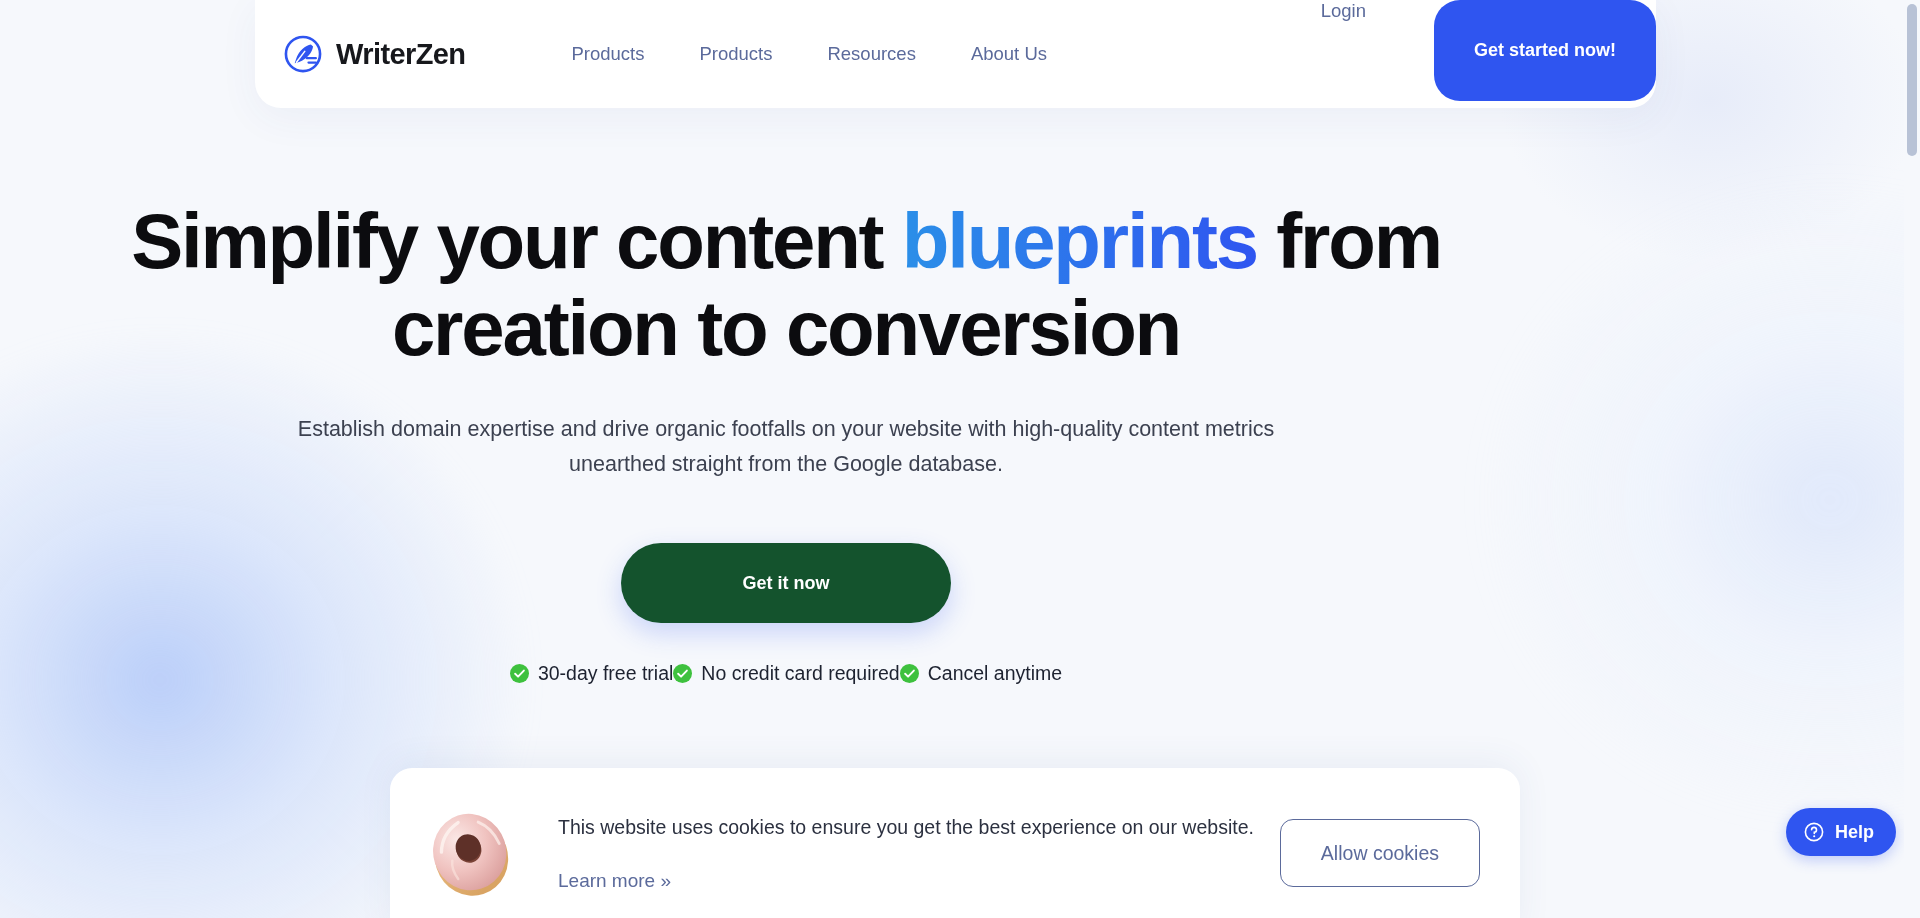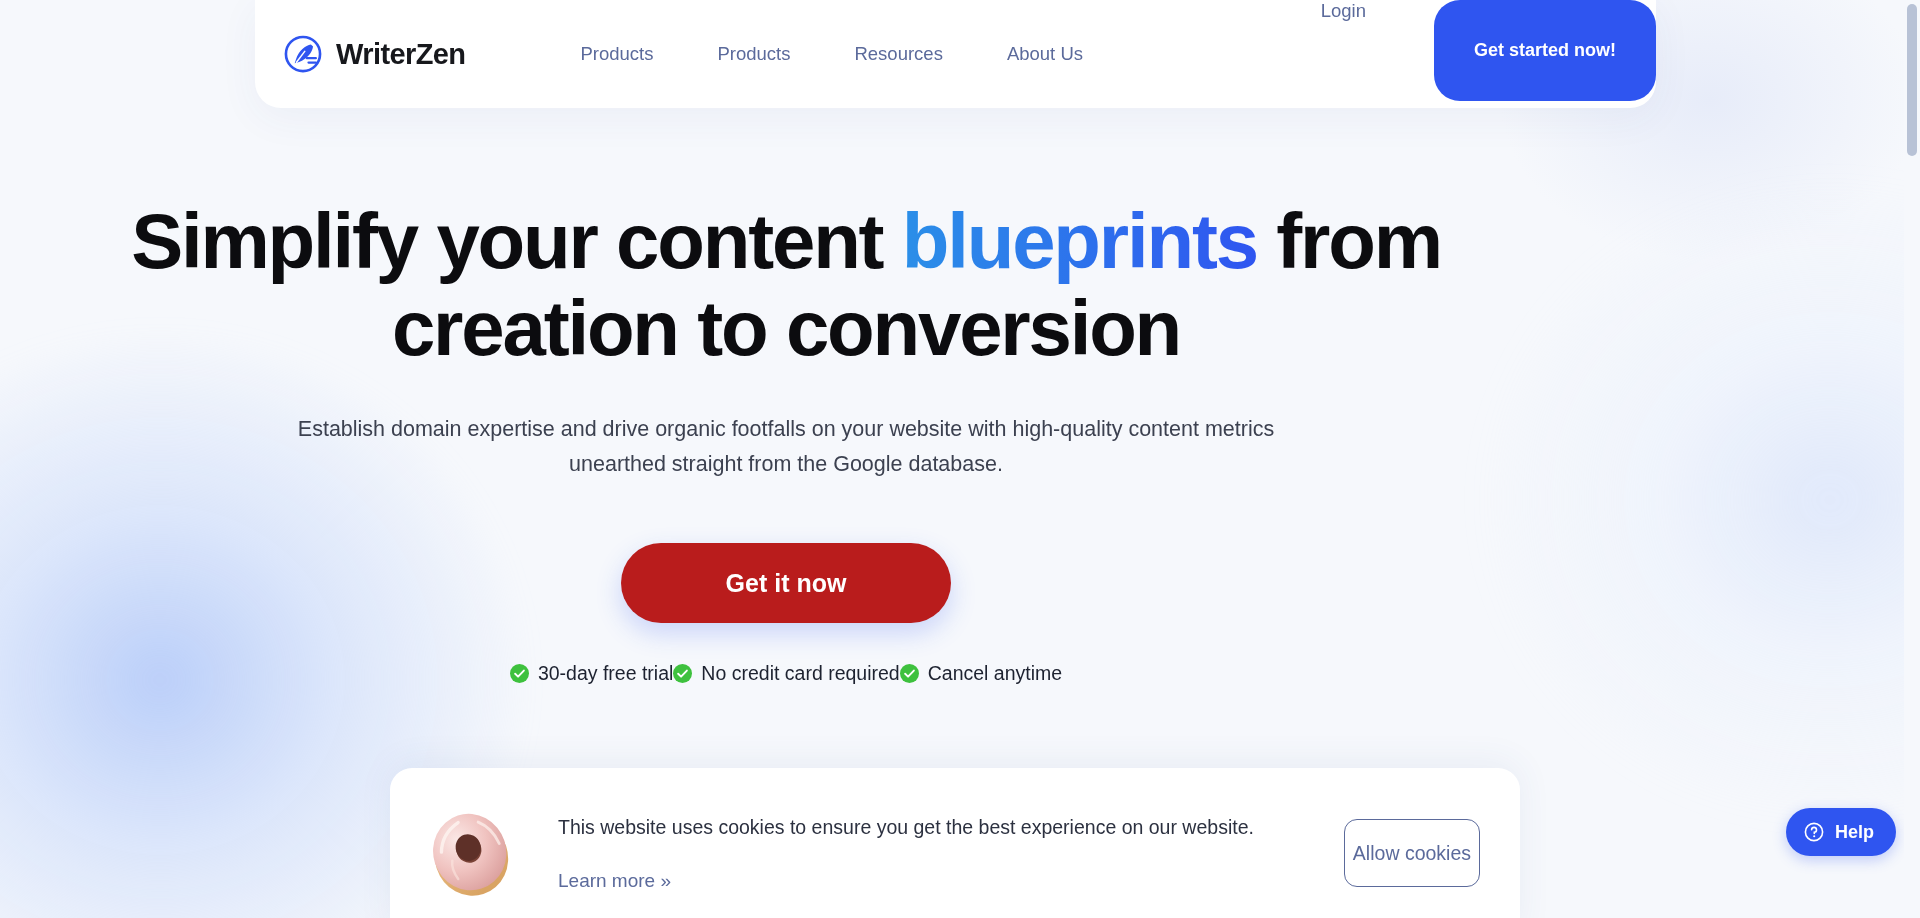--- a/index.html
+++ b/index.html
@@ -100,21 +100,20 @@
     align-items: center;
     gap: 55px;
     margin-left: 106px;
   }
   .nav a {
     font-size: 18.5px;
     font-weight: 500;
     color: #5b6a9b;
     text-decoration: none;
     white-space: nowrap;
-    margin-left: 9px;
   }
 
   .header-right {
     margin-left: auto;
     display: flex;
     align-items: flex-start;
     height: 100%;
     gap: 44px;
   }
   .login-link {
@@ -172,25 +171,25 @@
     color: #3c4150;
     font-weight: 400;
   }
 
   .cta-wrap {
     margin-top: 62px;
     display: flex;
     justify-content: center;
   }
   .btn-cta {
-    background: #b91c1c;
+    background: #14532d;
     color: #fff;
     border: none;
     font-family: inherit;
-    font-size: 25px;
+    font-size: 18px;
     font-weight: 700;
     width: 330px;
     height: 80px;
     border-radius: 40px;
     cursor: pointer;
     box-shadow: 0 10px 26px rgba(47,85,240,0.22);
   }
 
   .trust-row {
     margin-top: 39px;
@@ -253,21 +252,21 @@
   }
   .btn-allow {
     background: #ffffff;
     border: 1.6px solid #5b6a9b;
     color: #5b6a9b;
     font-family: inherit;
     font-size: 19.5px;
     font-weight: 500;
     border-radius: 13px;
     height: 68px;
-    padding: 0 8px;
+    padding: 0 40px;
     cursor: pointer;
     white-space: nowrap;
   }
 
   
   .help-btn {
     position: absolute;
     right: 24px;
     bottom: 62px;
     background: #2f55f0;

